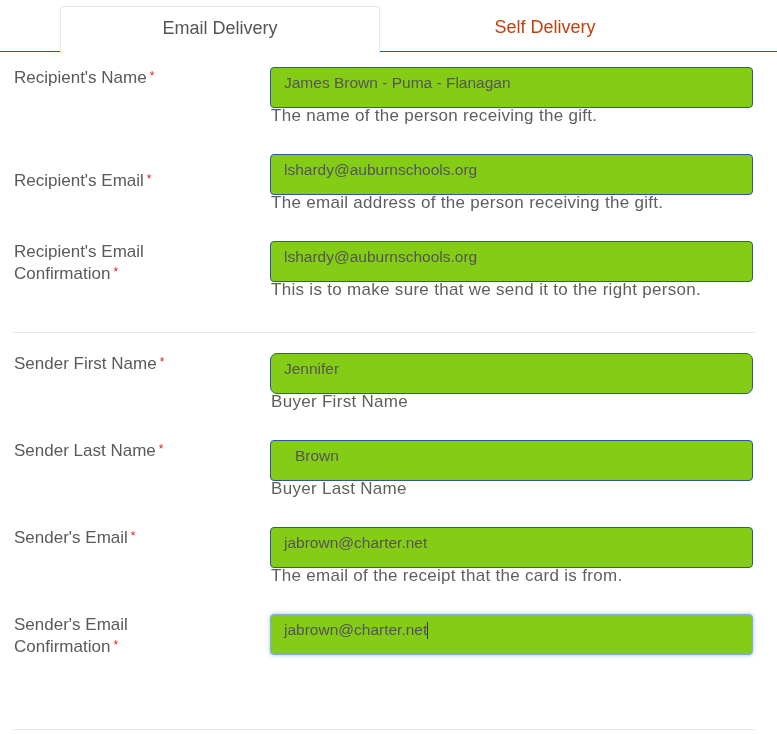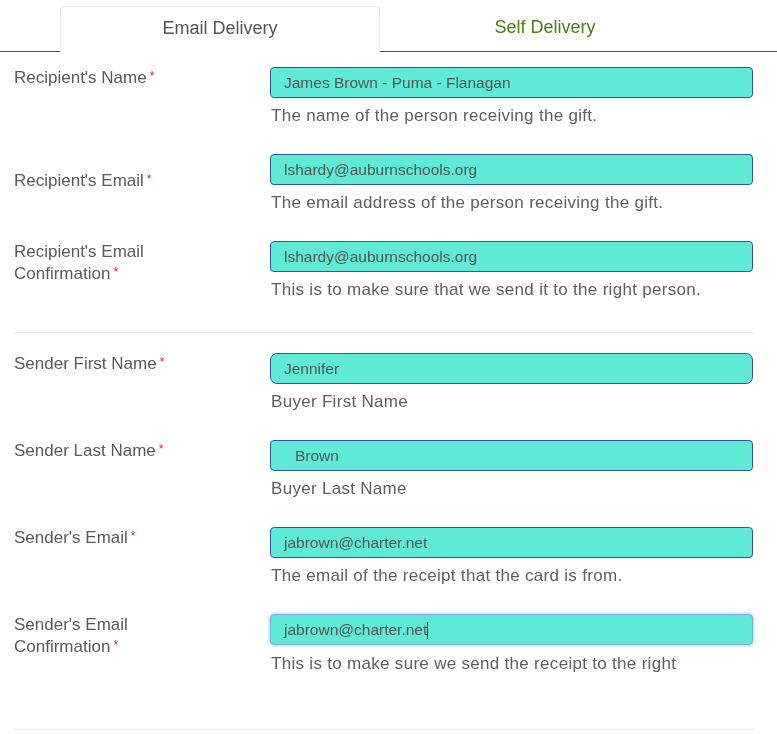--- a/index.html
+++ b/index.html
@@ -2,26 +2,26 @@
 <html><head>
 <meta charset="utf-8">
 <style>
   html, body { margin: 0; padding: 0; background: #ffffff; }
   body { width: 777px; height: 734px; overflow: hidden; position: relative;
          font-family: "Liberation Sans", "DejaVu Sans", sans-serif; color: #555; }
   .tabs { position: absolute; left: 0; top: 0; width: 777px; height: 51px; border-bottom: 1px solid #0369a1; }
   .tab { position: absolute; top: 6px; height: 44px; line-height: 42px; text-align: center; font-size: 18px; }
   .tab.active { left: 60px; width: 318px; border: 1px solid #e6e6e6; border-bottom: 1px solid #fff;
                 border-radius: 4px 4px 0 0; background: #fff; color: #555; height: 45px; }
-  .tab.inactive { left: 380px; width: 330px; color: #4d7c0f; }
+  .tab.inactive { left: 380px; width: 330px; color: #c2410c; }
   .label { position: absolute; left: 14px; width: 240px; font-size: 17px; line-height: 22px; color: #5a5a5a; }
   .req { color: #e02020; font-size: 12px; vertical-align: top; margin-left: 3px; position: relative; top: -2px; }
-  .input { position: absolute; left: 270px; width: 483px; height: 31px; box-sizing: border-box;
+  .input { position: absolute; left: 270px; width: 483px; height: 41px; box-sizing: border-box;
            border: 1px solid #2f56a6; border-radius: 4px; padding: 0 13px; font-size: 15.5px;
-           line-height: 29px; color: #555; background: #5eead4; white-space: nowrap; }
+           line-height: 29px; color: #555; background: #84cc16; white-space: nowrap; }
   .input.focused { border-color: #7aaee4; box-shadow: 0 0 4px rgba(90,150,220,0.55); }
   .caret { display: inline-block; width: 1px; height: 17px; background: #333; vertical-align: middle; margin-left: 0; }
   .help { position: absolute; left: 271px; width: 470px; font-size: 17px; line-height: 23px; color: #5f5f5f; letter-spacing: 0.3px; }
   .divider { position: absolute; left: 13px; width: 742px; height: 1px; background: #e8e8e8; }
 </style>
 </head>
 <body>
 
 <div class="tabs">
   <div class="tab active">Email Delivery</div>
@@ -66,16 +66,15 @@
 </div>
 <div class="input" style="top:527px;">jabrown@charter.net</div>
 <div class="help" style="top:564px;">The email of the receipt that the card is from.</div>
 
 <div class="label" style="top:614px;">
   <div>Sender's Email</div>
   <div><span>Confirmation</span><span class="req">*</span></div>
 </div>
 <div class="input focused" style="top:614px;"><span>jabrown@charter.net</span><span class="caret"></span></div>
 <div class="help" style="top:652px;">
-  <div>This is to make sure we send the receipt to the right</div>
 </div>
 
 <div class="divider" style="top:729px;"></div>
 
 </body></html>

